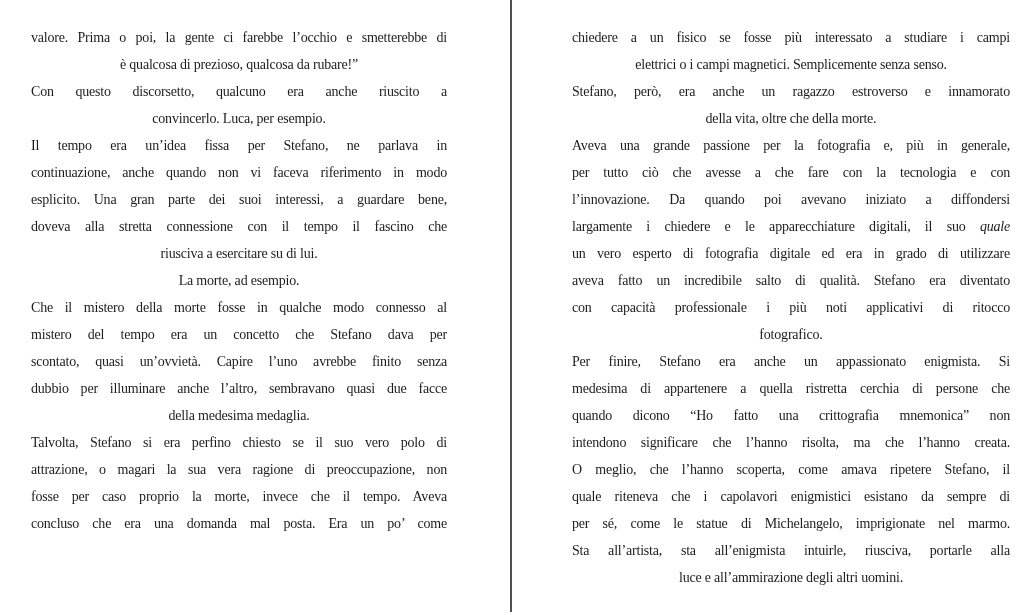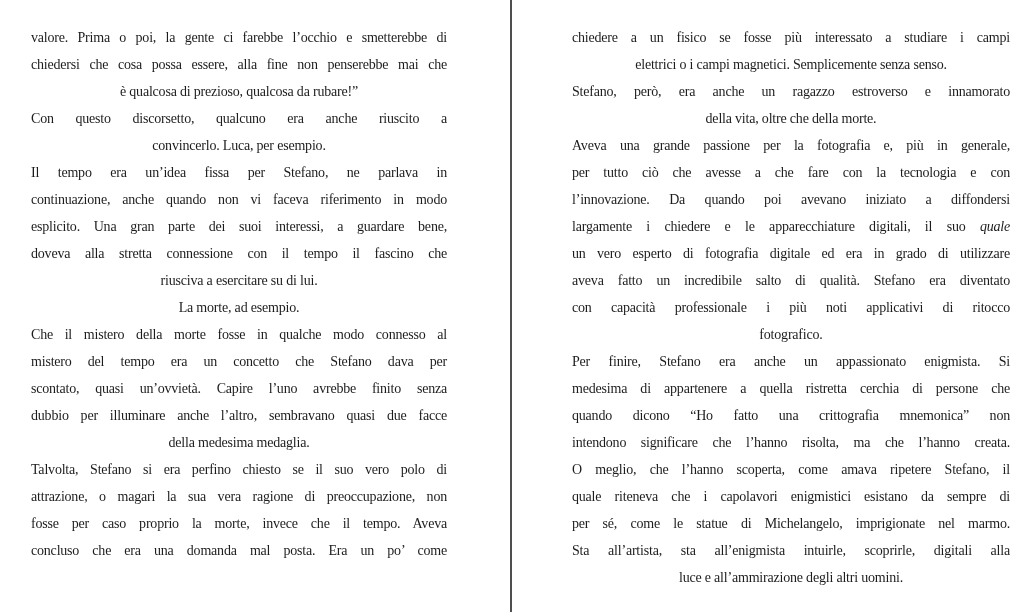--- a/index.html
+++ b/index.html
@@ -53,21 +53,20 @@
   .line i {
     font-style: italic;
   }
 </style>
 </head>
 <body>
 
 <div class="book">
   <div class="page page-left">
       <div class="line just">valore. Prima o poi, la gente ci farebbe l’occhio e smetterebbe di</div>
-      <div class="line just">chiedersi che cosa possa essere, alla fine non penserebbe mai che</div>
       <div class="line">è qualcosa di prezioso, qualcosa da rubare!”</div>
       <div class="line just">Con questo discorsetto, qualcuno era anche riuscito a</div>
       <div class="line">convincerlo. Luca, per esempio.</div>
       <div class="line just">Il tempo era un’idea fissa per Stefano, ne parlava in</div>
       <div class="line just">continuazione, anche quando non vi faceva riferimento in modo</div>
       <div class="line just">esplicito. Una gran parte dei suoi interessi, a guardare bene,</div>
       <div class="line just">doveva alla stretta connessione con il tempo il fascino che</div>
       <div class="line">riusciva a esercitare su di lui.</div>
       <div class="line">La morte, ad esempio.</div>
       <div class="line just">Che il mistero della morte fosse in qualche modo connesso al</div>
@@ -94,16 +93,16 @@
       <div class="line just">aveva fatto un incredibile salto di qualità. Stefano era diventato</div>
       <div class="line just">con capacità professionale i più noti applicativi di ritocco</div>
       <div class="line">fotografico.</div>
       <div class="line just">Per finire, Stefano era anche un appassionato enigmista. Si</div>
       <div class="line just">medesima di appartenere a quella ristretta cerchia di persone che</div>
       <div class="line just">quando dicono “Ho fatto una crittografia mnemonica” non</div>
       <div class="line just">intendono significare che l’hanno risolta, ma che l’hanno creata.</div>
       <div class="line just">O meglio, che l’hanno scoperta, come amava ripetere Stefano, il</div>
       <div class="line just">quale riteneva che i capolavori enigmistici esistano da sempre di</div>
       <div class="line just">per sé, come le statue di Michelangelo, imprigionate nel marmo.</div>
-      <div class="line just">Sta all’artista, sta all’enigmista intuirle, scoprirle, digitali alla</div>
+      <div class="line just">Sta all’artista, sta all’enigmista intuirle, riusciva, portarle alla</div>
       <div class="line">luce e all’ammirazione degli altri uomini.</div>
     </div>
 </div>
 
 </body></html>

